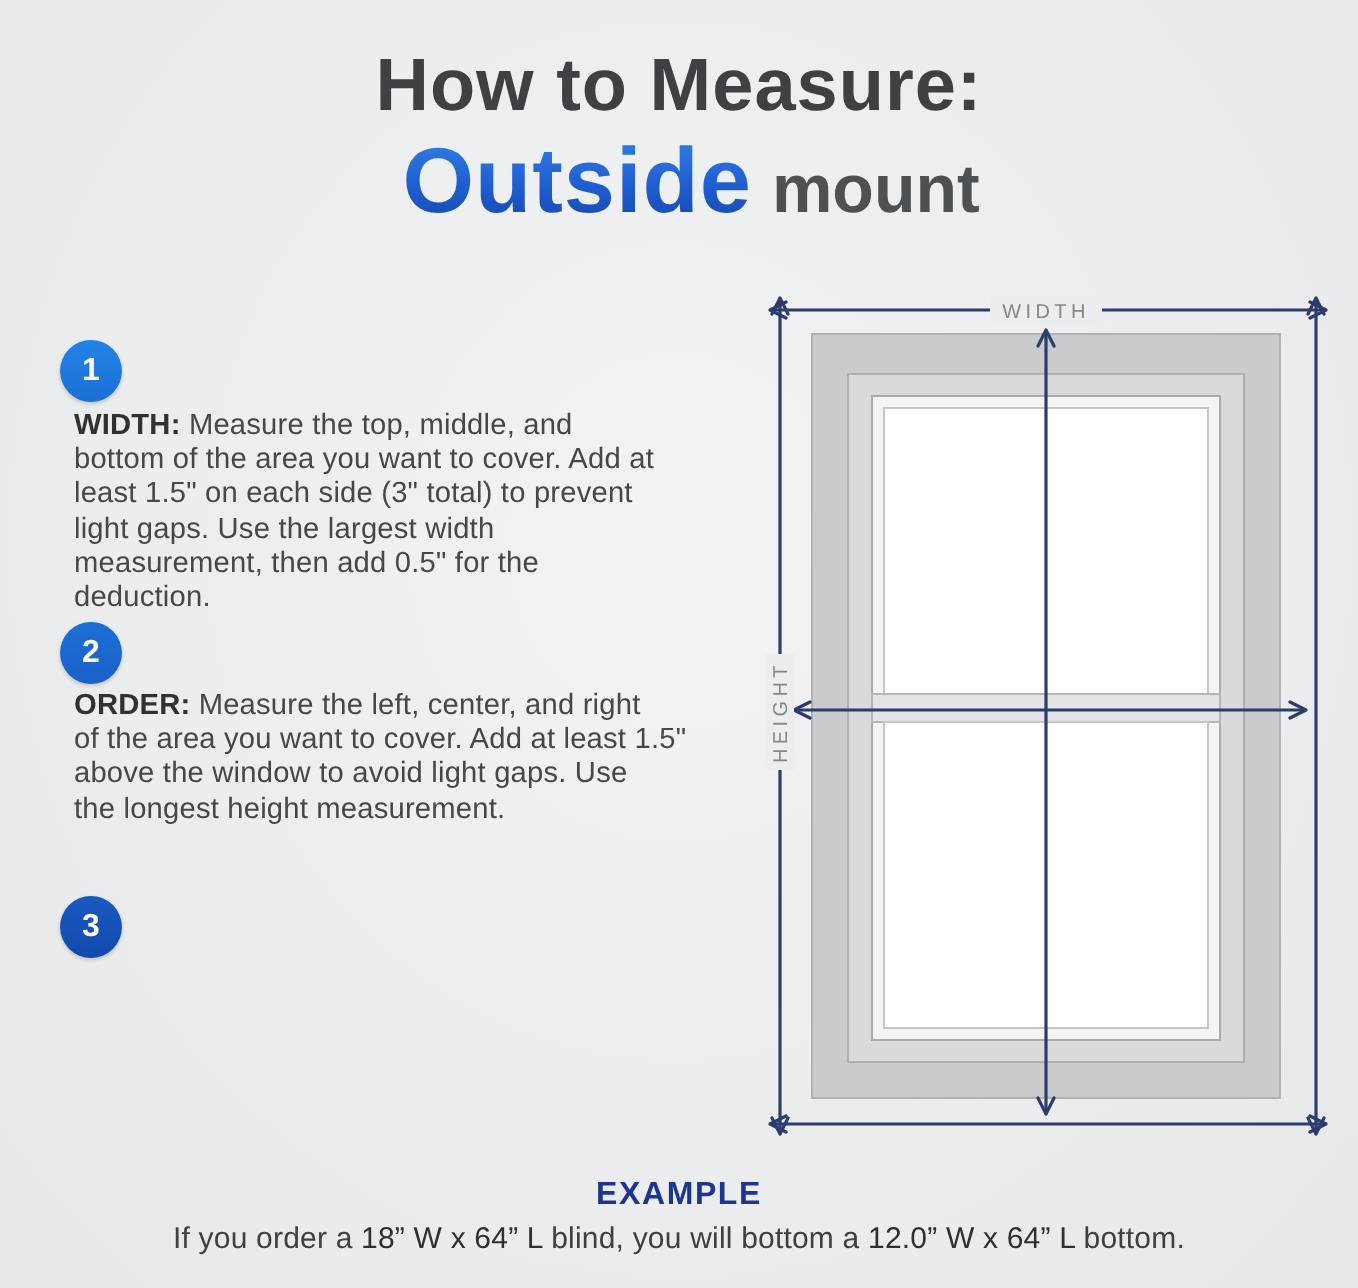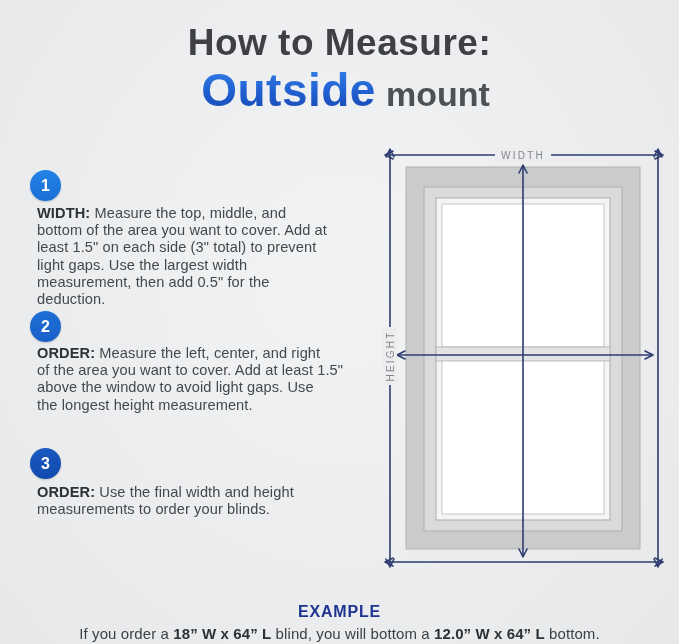--- a/index.html
+++ b/index.html
@@ -42,26 +42,26 @@
     white-space:pre-line;letter-spacing:.1px;
   }
   .step-text strong{color:#2f3235;font-weight:700;}
   .step-text-1{top:205px;}
   .step-text-2{top:345px;}
   .step-text-3{top:484px;}
   
   .diagram{position:absolute;left:376px;top:140px;width:296px;height:434px;}
   .diagram svg{display:block;}
   
-  .example{position:absolute;left:0;bottom:2px;width:100%;text-align:center;}
+  .example{position:absolute;left:0;bottom:16px;width:100%;text-align:center;}
   .example-heading{
     font-size:16px;font-weight:700;color:#1d3490;letter-spacing:.8px;margin-bottom:4px;
   }
   .example-line{font-size:15px;color:#3e4143;letter-spacing:.1px;}
-  .example-line b{color:#2e3133;font-weight:700;}
+  .example-line b{color:#2e3133;font-weight:400;}
 </style>
 </head>
 <body>
 
 <div class="canvas">
 
   <div class="header">
     <div class="title-line1">How to Measure:</div>
     <div class="title-line2">
       <span class="title-accent">Outside</span><span class="title-rest">mount</span>
@@ -82,22 +82,20 @@
     <span>2</span>
   </div>
   <p class="step-text step-text-2"><strong>ORDER:</strong> <span>Measure the left, center, and right
 of the area you want to cover. Add at least 1.5"
 above the window to avoid light gaps. Use
 the longest height measurement.</span></p>
 
   <div class="badge badge-3">
     <span>3</span>
   </div>
-  <p class="step-text step-text-3"><strong>ORDER:</strong> <span>Use the final width and height
-measurements to order your blinds.</span></p>
 
   <div class="diagram">
     <svg width="296" height="434" viewBox="0 0 296 434" xmlns="http://www.w3.org/2000/svg">
       <defs>
         <marker id="arr" viewBox="0 0 12 10" markerUnits="userSpaceOnUse" markerWidth="12" markerHeight="10" refX="9" refY="5" orient="auto-start-reverse">
           <path d="M2,1 L10,5 L2,9" fill="none" stroke="#2d3c6e" stroke-width="1.6" stroke-linecap="round" stroke-linejoin="round"></path>
         </marker>
       </defs>
 
       <g>

